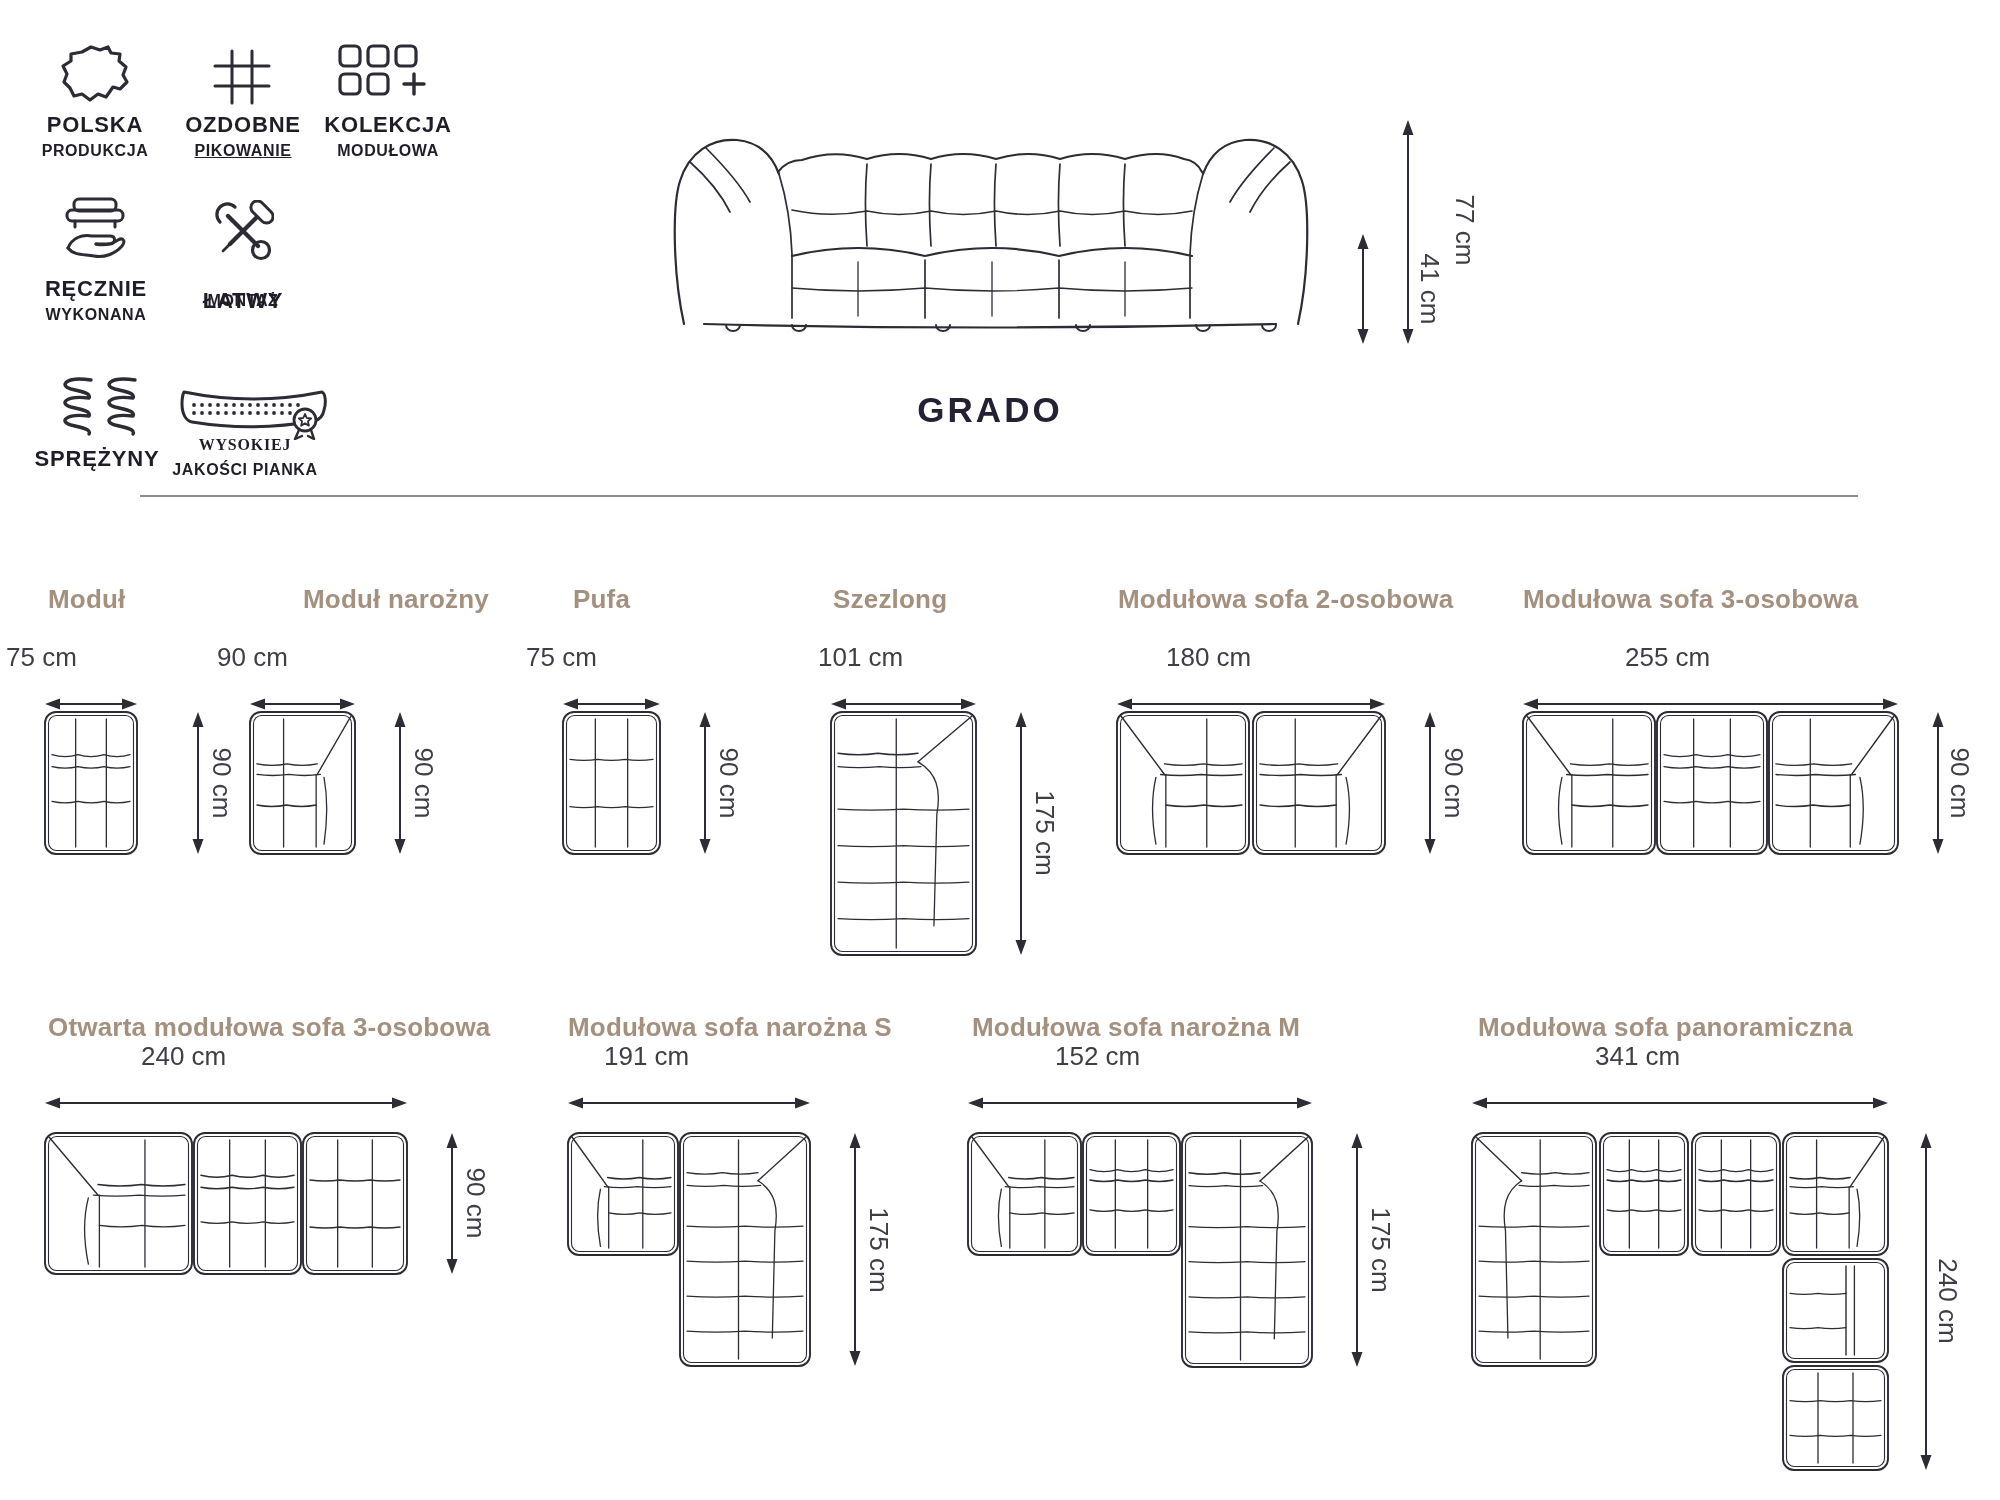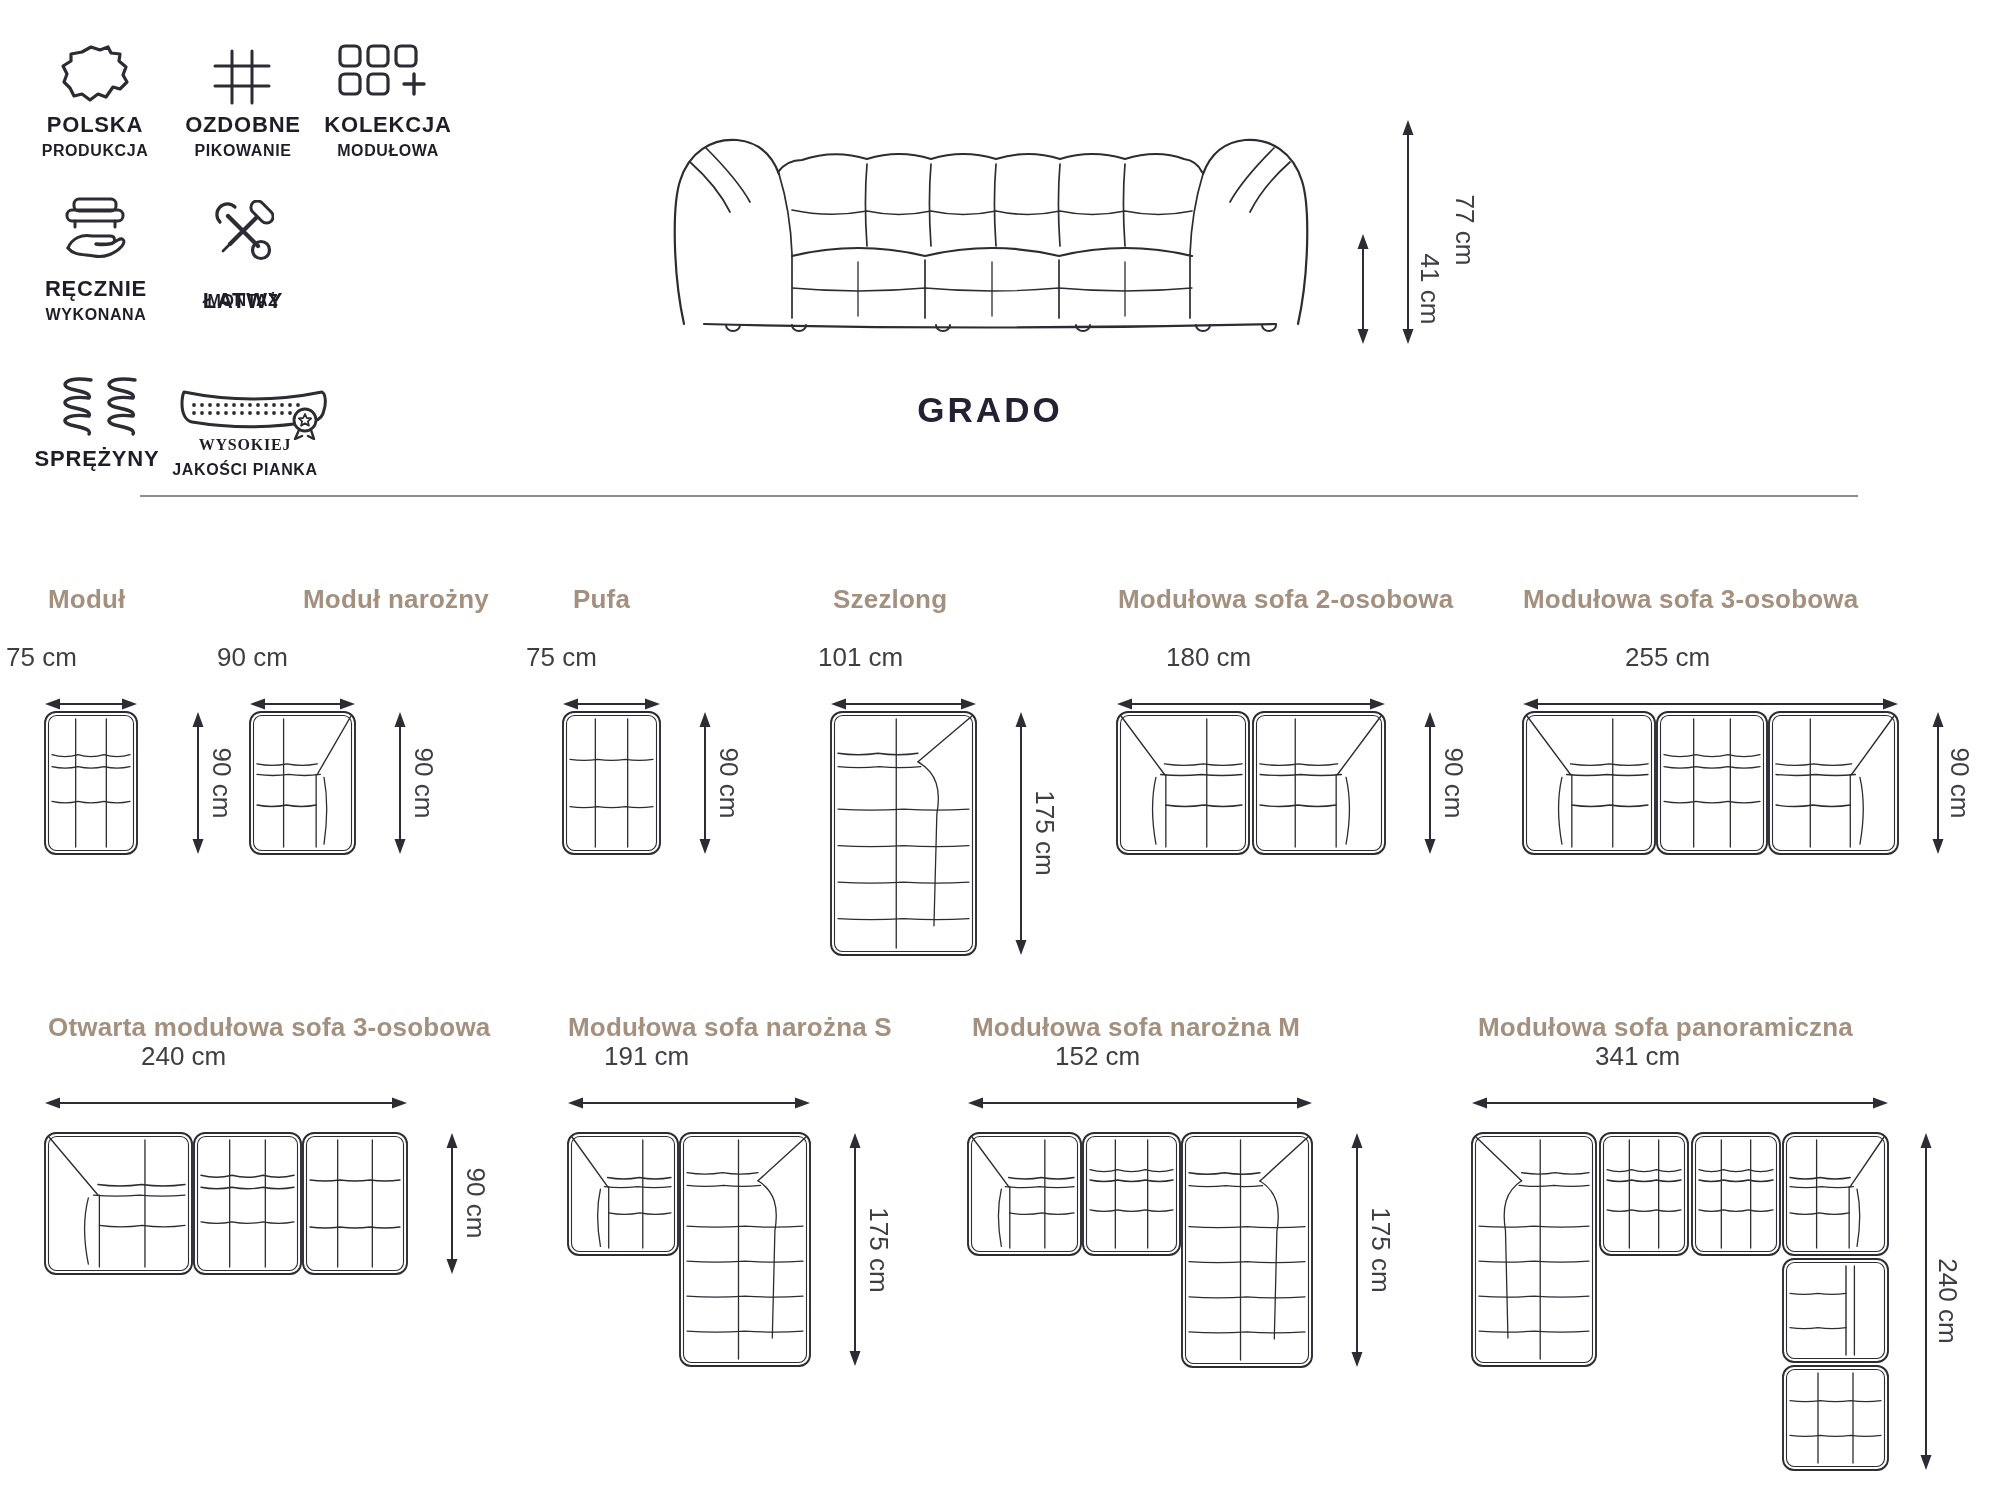--- a/index.html
+++ b/index.html
@@ -354,21 +354,21 @@
       </svg>
       <div class="badge-l1" style="left: -25px; top: 112px;">POLSKA</div>
       <div class="badge-l2" style="left: -25px; top: 142px;">PRODUKCJA</div>
       <svg class="icon" width="64" height="62" viewBox="0 0 64 62" style="left: 210px; top: 46px;">
         <path d="M5,20 L59,20" fill="none" stroke="#2d2b33" stroke-width="3" stroke-linecap="round" stroke-linejoin="round"></path>
         <path d="M5,40 L59,40" fill="none" stroke="#2d2b33" stroke-width="3" stroke-linecap="round" stroke-linejoin="round"></path>
         <path d="M22,5 L22,57" fill="none" stroke="#2d2b33" stroke-width="3" stroke-linecap="round" stroke-linejoin="round"></path>
         <path d="M42,5 L42,57" fill="none" stroke="#2d2b33" stroke-width="3" stroke-linecap="round" stroke-linejoin="round"></path>
       </svg>
       <div class="badge-l1" style="left: 123px; top: 112px; text-align: center;">OZDOBNE</div>
-      <div class="badge-l2" style="left: 123px; top: 142px;">PIKOWANIE</div>
+      <div class="badge-l2" style="left: 123px; top: 142px; text-decoration: underline;">PIKOWANIE</div>
       <svg class="icon" width="98" height="64" viewBox="0 0 98 64" style="left: 338px; top: 44px;">
         <path d="M7,2 h10 a5,5 0 0 1 5,5 v10 a5,5 0 0 1 -5,5 h-10 a5,5 0 0 1 -5,-5 v-10 a5,5 0 0 1 5,-5 Z" fill="none" stroke="#2d2b33" stroke-width="3.2" stroke-linecap="round" stroke-linejoin="round"></path>
         <path d="M35,2 h10 a5,5 0 0 1 5,5 v10 a5,5 0 0 1 -5,5 h-10 a5,5 0 0 1 -5,-5 v-10 a5,5 0 0 1 5,-5 Z" fill="none" stroke="#2d2b33" stroke-width="3.2" stroke-linecap="round" stroke-linejoin="round"></path>
         <path d="M63,2 h10 a5,5 0 0 1 5,5 v10 a5,5 0 0 1 -5,5 h-10 a5,5 0 0 1 -5,-5 v-10 a5,5 0 0 1 5,-5 Z" fill="none" stroke="#2d2b33" stroke-width="3.2" stroke-linecap="round" stroke-linejoin="round"></path>
         <path d="M7,30 h10 a5,5 0 0 1 5,5 v10 a5,5 0 0 1 -5,5 h-10 a5,5 0 0 1 -5,-5 v-10 a5,5 0 0 1 5,-5 Z" fill="none" stroke="#2d2b33" stroke-width="3.2" stroke-linecap="round" stroke-linejoin="round"></path>
         <path d="M35,30 h10 a5,5 0 0 1 5,5 v10 a5,5 0 0 1 -5,5 h-10 a5,5 0 0 1 -5,-5 v-10 a5,5 0 0 1 5,-5 Z" fill="none" stroke="#2d2b33" stroke-width="3.2" stroke-linecap="round" stroke-linejoin="round"></path>
         <path d="M66,40 L86,40" fill="none" stroke="#2d2b33" stroke-width="3.4" stroke-linecap="round" stroke-linejoin="round"></path>
         <path d="M76,30 L76,50" fill="none" stroke="#2d2b33" stroke-width="3.4" stroke-linecap="round" stroke-linejoin="round"></path>
       </svg>
       <div class="badge-l1" style="left: 268px; top: 112px;">KOLEKCJA</div>

